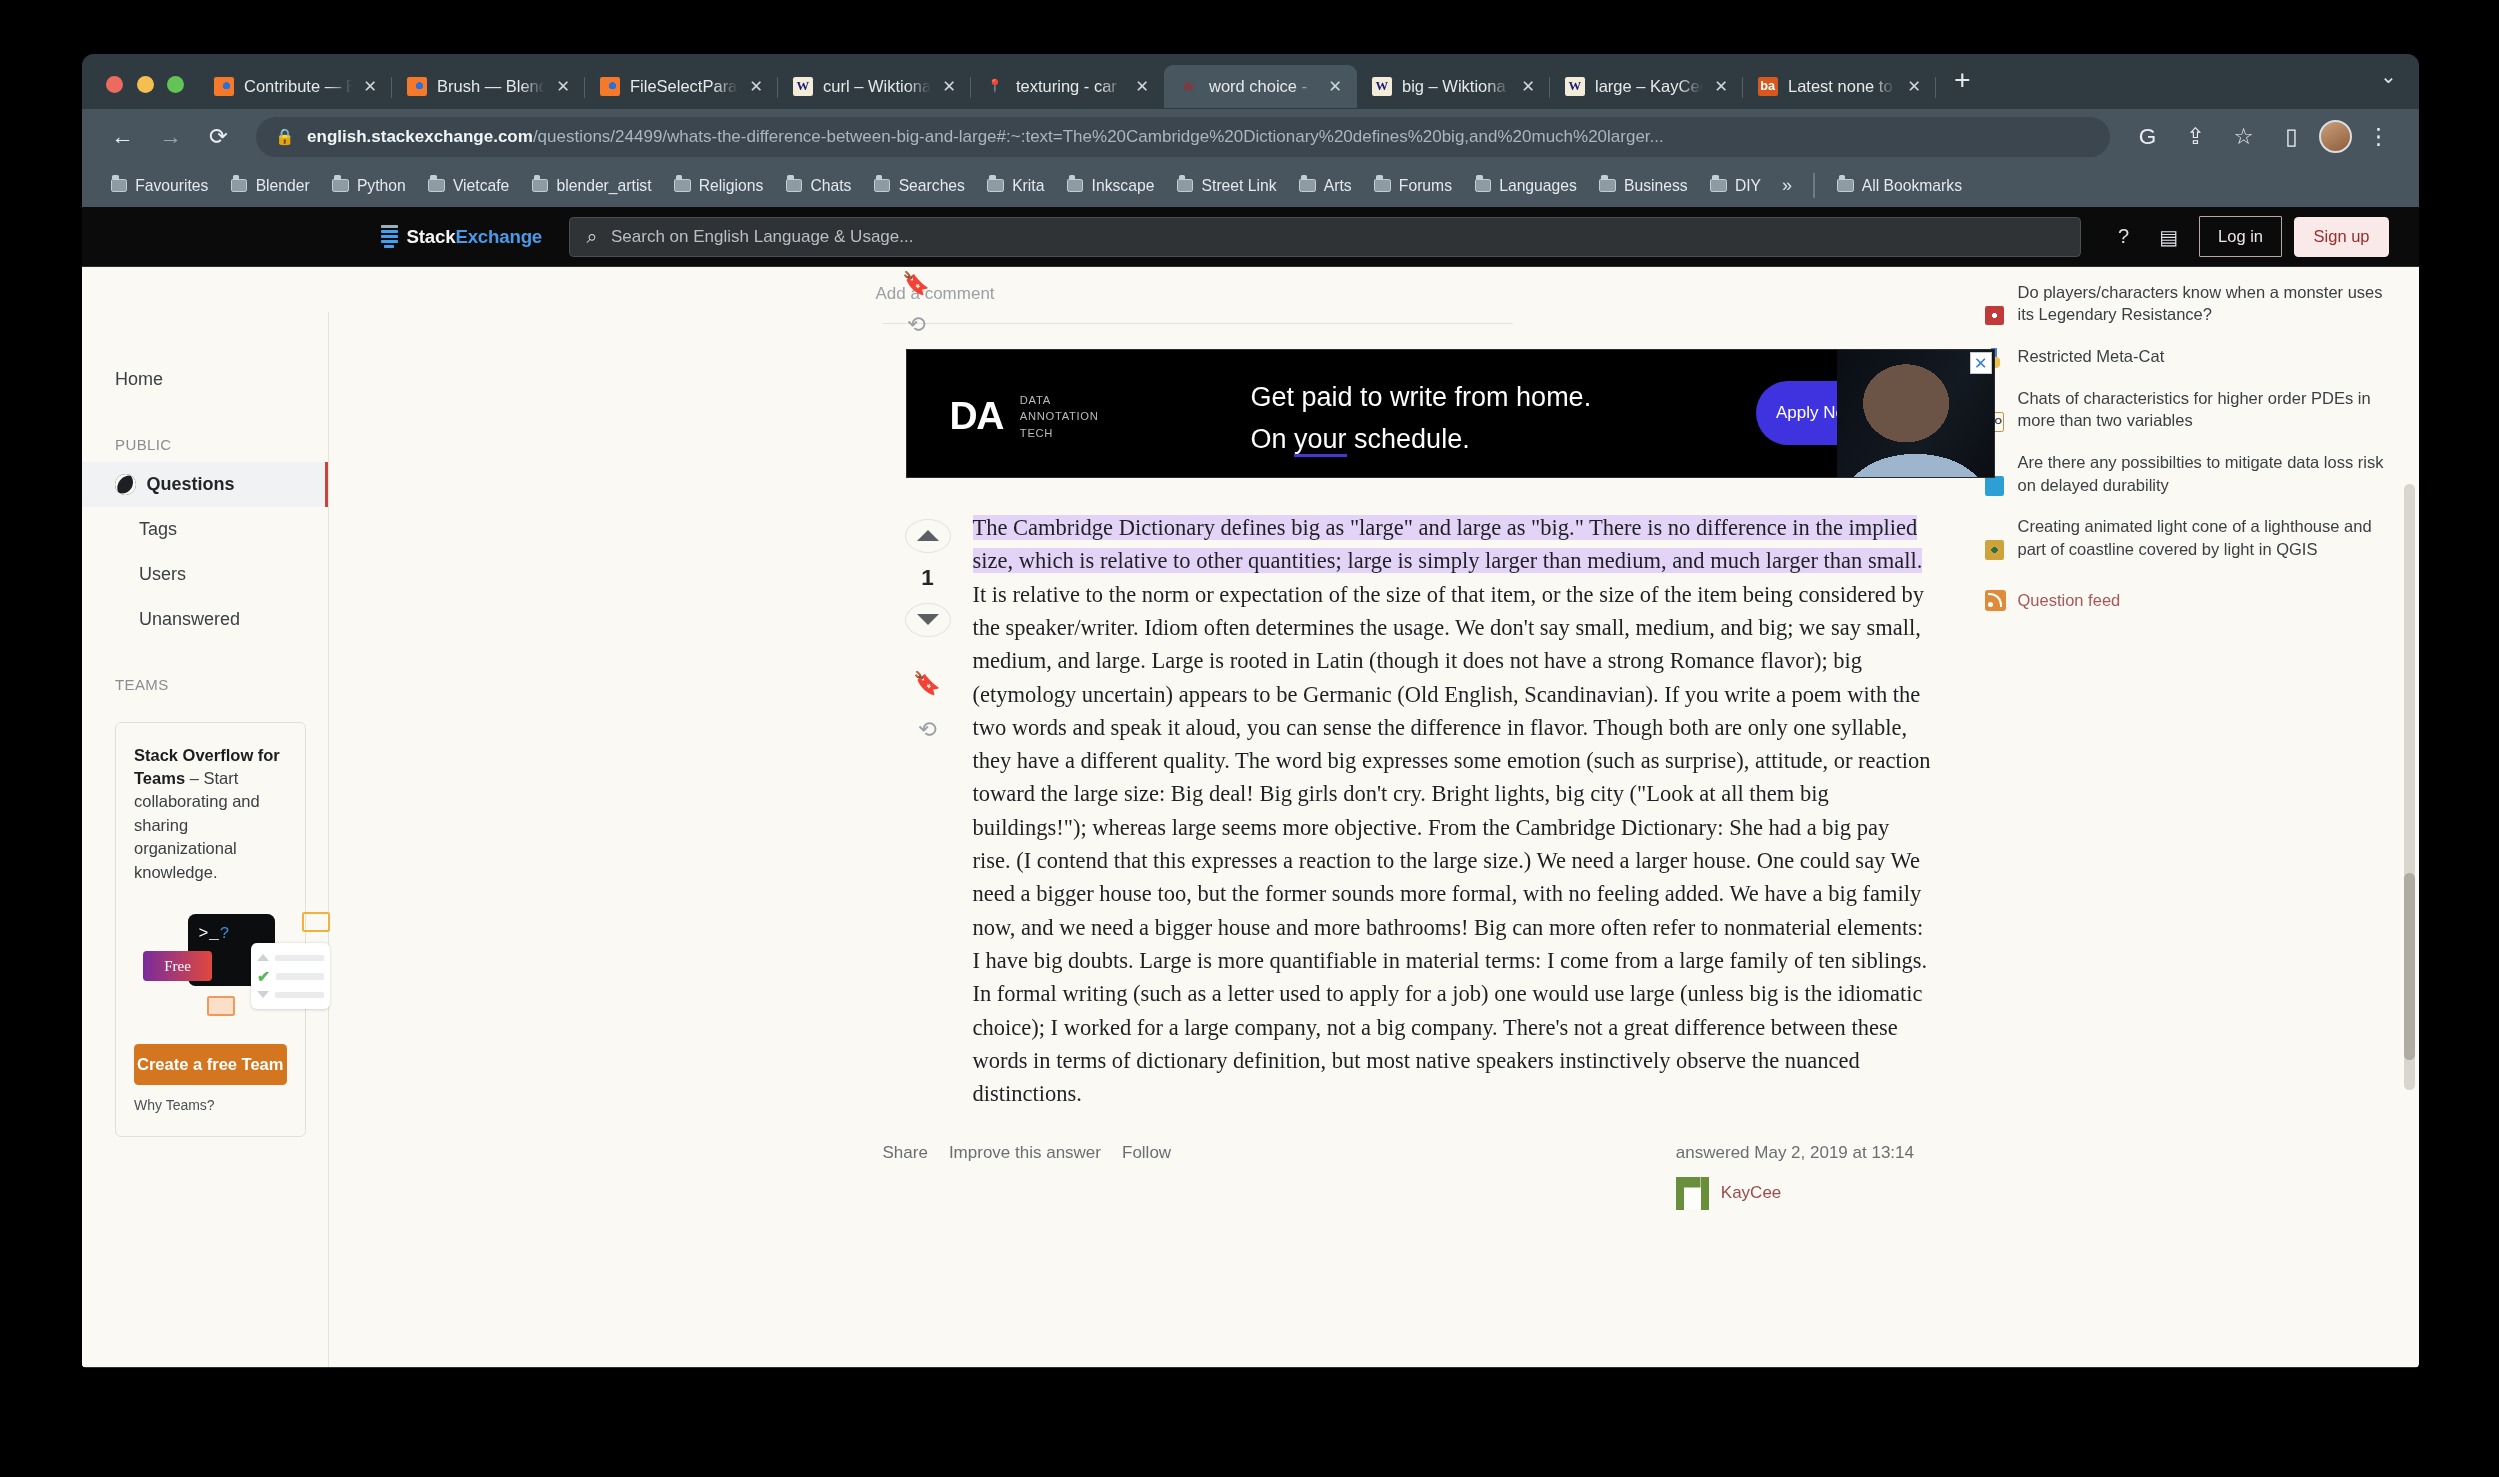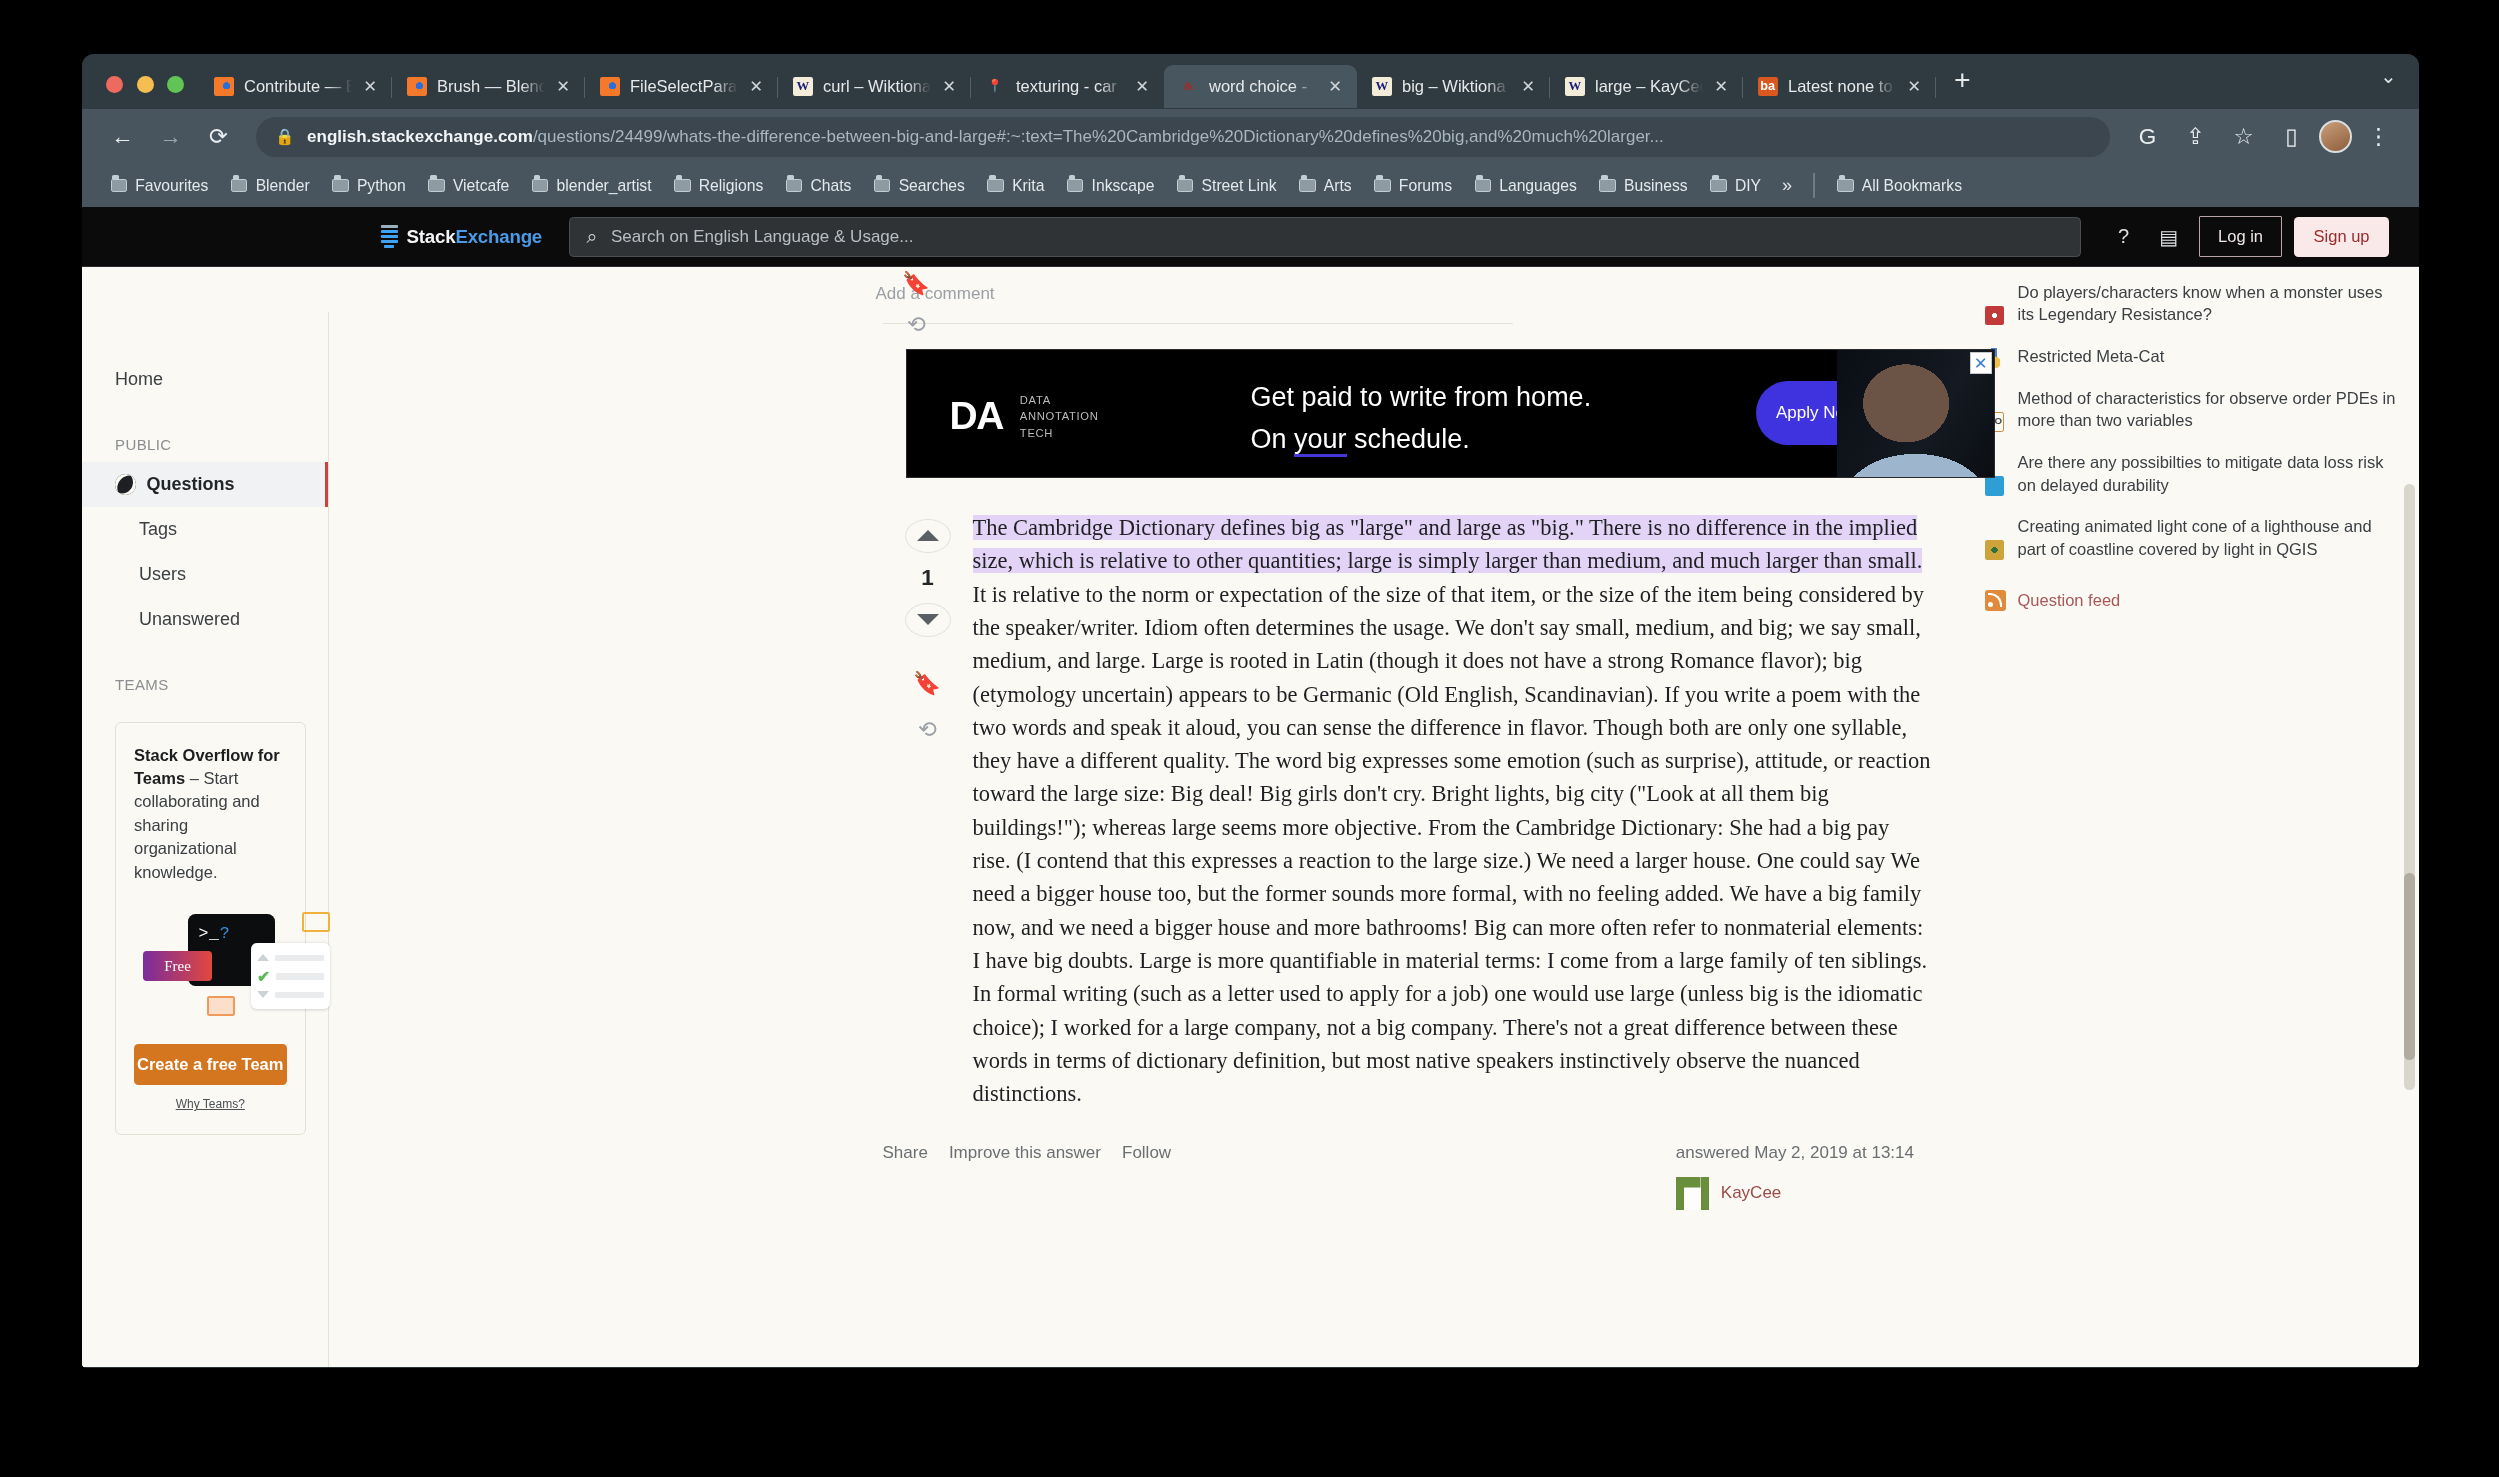--- a/index.html
+++ b/index.html
@@ -218,21 +218,21 @@
   .ta-bar { height: 6.7px; flex: 1; background: #e9ebed; border-radius: 1.5px; }
   .ta-up { width: 0; height: 0; border-left: 6.7px solid transparent; border-right: 6.7px solid transparent; border-bottom: 7.5px solid #cdd2d6; }
   .ta-dn { width: 0; height: 0; border-left: 6.7px solid transparent; border-right: 6.7px solid transparent; border-top: 7.5px solid #cdd2d6; }
   .ta-ck { color: #5db85c; font-size: 15.7px; font-weight: bold; line-height: 1; }
   .ta-b1 { position: absolute; left: 168px; top: 3px; width: 28.4px; height: 19.5px; border: 2.2px solid #f0b23c; border-radius: 2.2px; }
   .ta-b2 { position: absolute; left: 73px; top: 87px; width: 28.4px; height: 19.5px; border: 2.2px solid #ef9a5c; background: #fbdfc8; border-radius: 2.2px; }
   .btn-team {
     display: block; width: 100%; background: #d4761f; color: #fff; border: 0;
     border-radius: 4.5px; padding: 11.2px 0; font-size: 16.5px; font-weight: bold; margin-top: 4.5px;
   }
-  .whyteams { text-align: center; font-size: 12px; color: #4b5156; margin-top: 12px; text-decoration: underline; }
+  .whyteams { text-align: left; font-size: 14px; color: #4b5156; margin-top: 12px; }
 
   .center { flex: 1 1 auto; min-width: 0; position: relative; padding-left: 7.5px; }
   .rightcol { width: 457px; flex: 0 0 457px; padding: 13.5px 22.5px 0 22.5px; }
 
   
   .sideicons { position: absolute; width: 67px; text-align: center; color: #9aa0a6; }
   .ic-bookmark { font-size: 22.5px; }
   .ic-history { font-size: 22.5px; }
 
   .addcomment { font-size: 17px; color: #9aa0a6; padding: 16.5px 0 19.5px 90px; }
@@ -630,21 +630,21 @@
           <div class="rq">
             <span class="rqicon ri-dnd"></span>
             <span class="rqtxt">Do players/characters know when a monster uses its Legendary Resistance?</span>
           </div>
           <div class="rq">
             <span class="rqicon ri-meta"></span>
             <span class="rqtxt">Restricted Meta-Cat</span>
           </div>
           <div class="rq">
             <span class="rqicon ri-mo">MO</span>
-            <span class="rqtxt">Method of characteristics for observe order PDEs in more than two variables</span>
+            <span class="rqtxt">Chats of characteristics for higher order PDEs in more than two variables</span>
           </div>
           <div class="rq">
             <span class="rqicon ri-db"></span>
             <span class="rqtxt">Are there any possibilties to mitigate data loss risk on delayed durability</span>
           </div>
           <div class="rq">
             <span class="rqicon ri-qgis"></span>
             <span class="rqtxt">Creating animated light cone of a lighthouse and part of coastline covered by light in QGIS</span>
           </div>
           <div class="feedrow">

